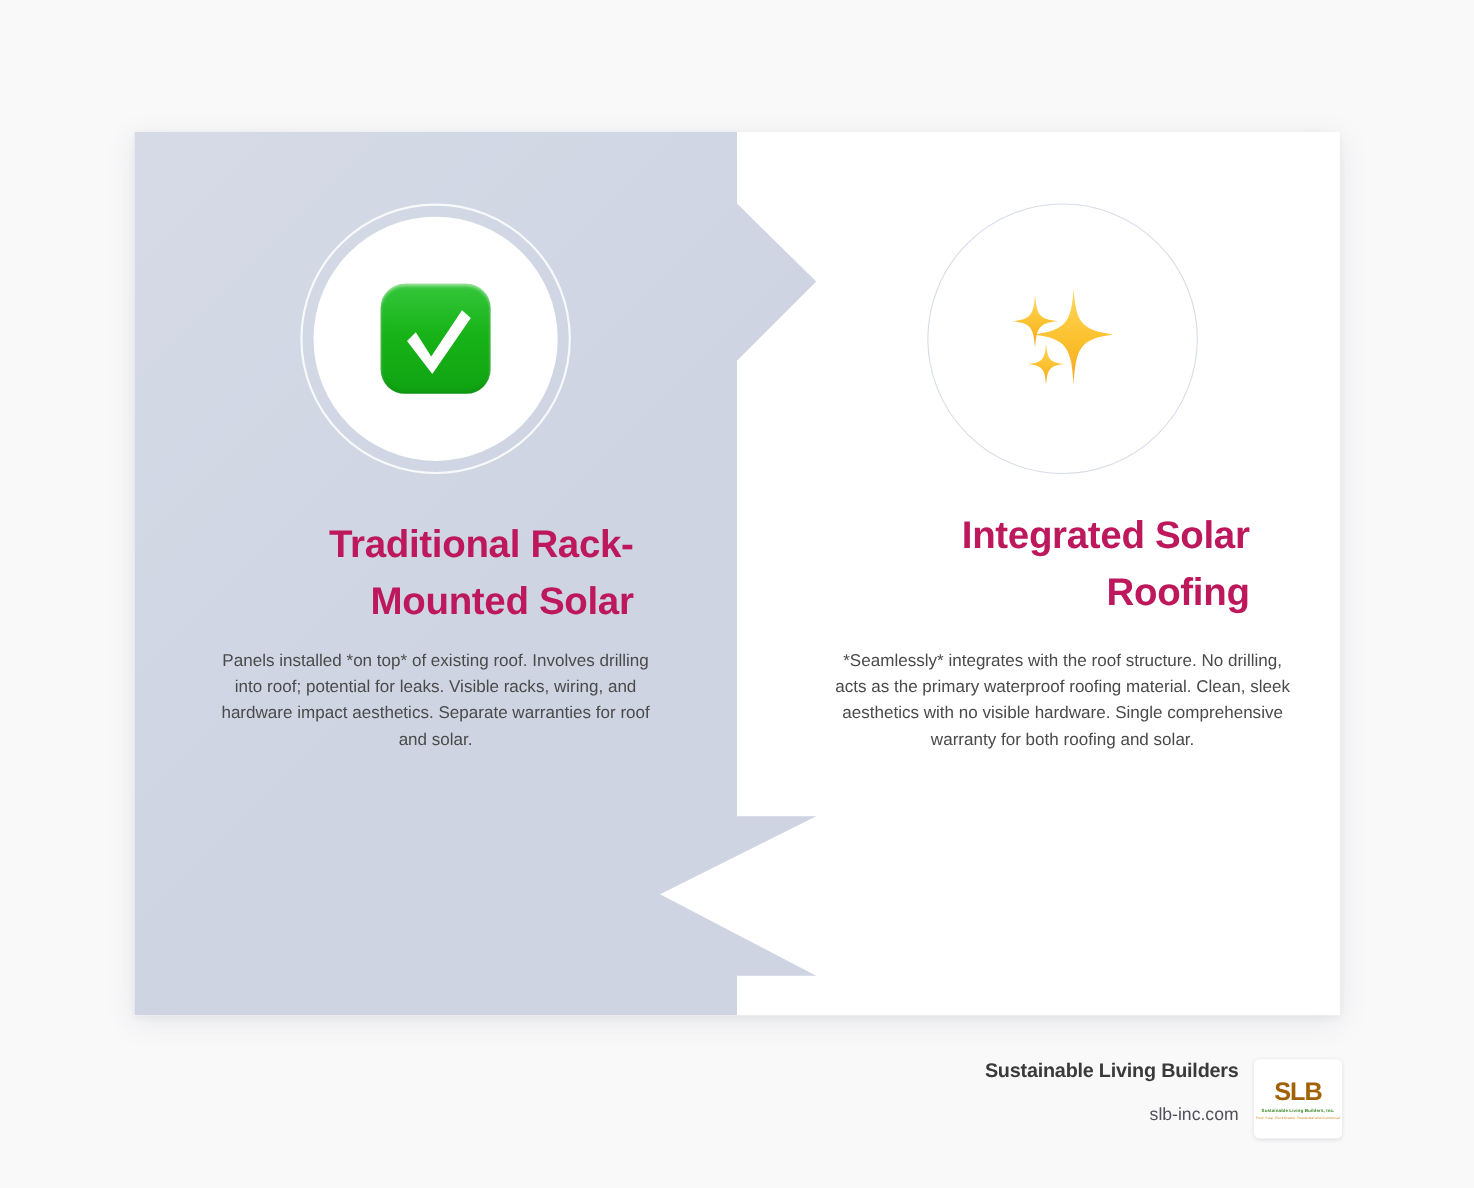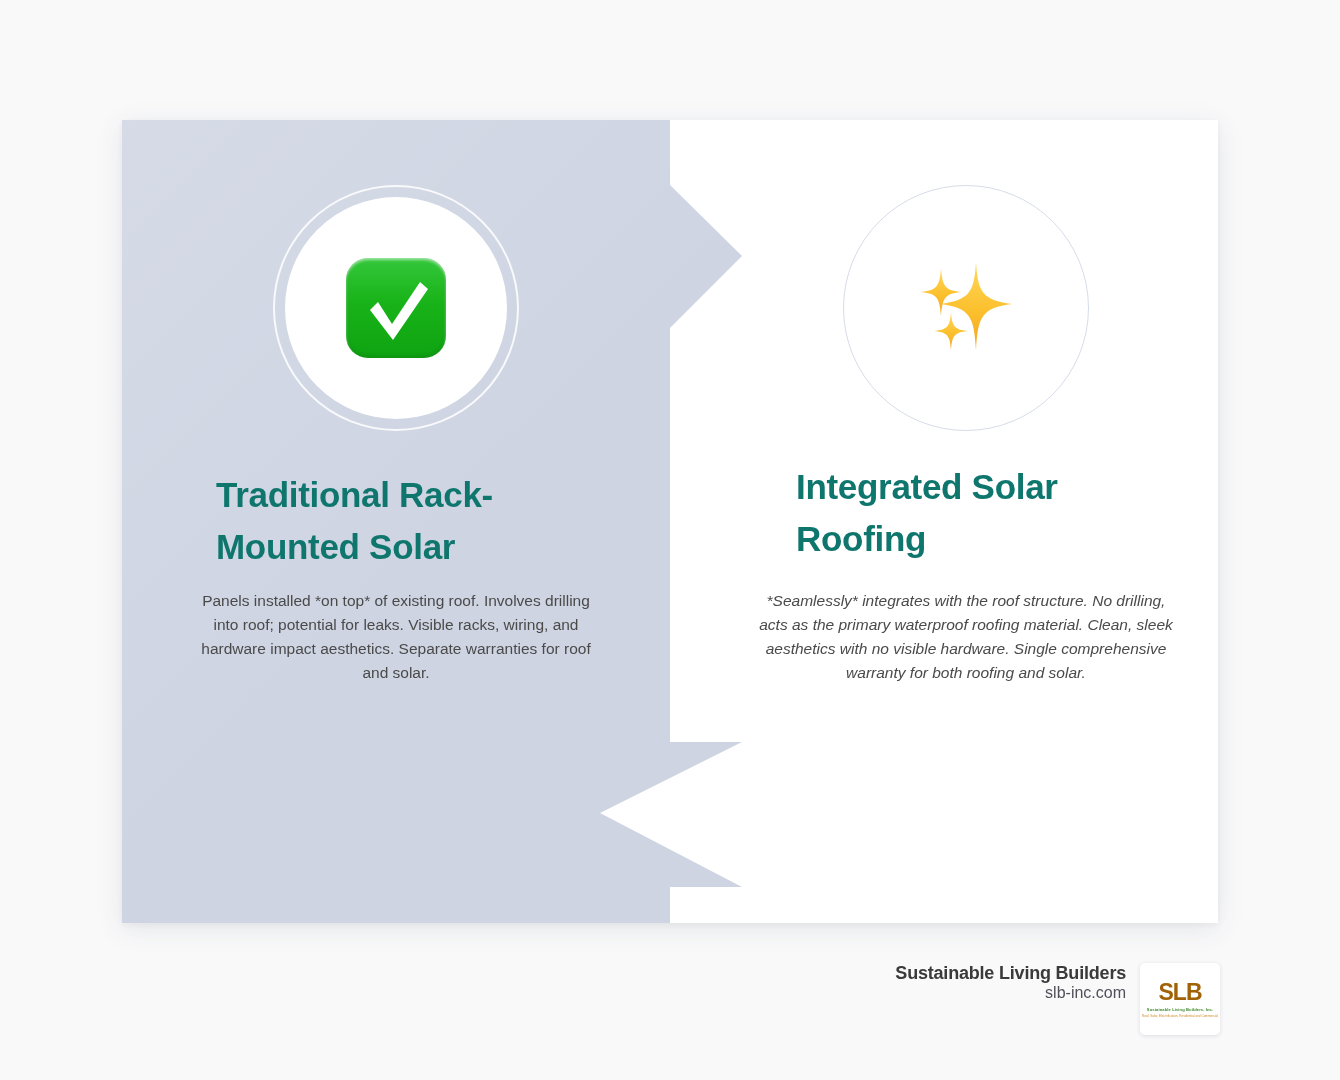--- a/index.html
+++ b/index.html
@@ -138,45 +138,44 @@
     border-radius: 22px;
     background: linear-gradient(180deg, #34c73b 0%, #18b318 45%, #0fa312 100%);
     box-shadow: inset 0 2px 3px rgba(255,255,255,0.55),
                 inset 0 -2px 4px rgba(0,0,0,0.12);
   }
 
   
   .headline {
     width: 360px;
     margin-top: 38px;
-    text-align: left;
+    text-align: right;
     font-size: 35px;
     font-weight: 700;
     line-height: 1.48;
     letter-spacing: -0.3px;
-    color: #0f766e;
+    color: #be185d;
     font-family: "Liberation Sans", sans-serif;
   }
   .col-right .headline {
     width: 340px;
     margin-top: 30px;
   }
 
   .body-text {
     width: 400px;
     margin-top: 16px;
     text-align: center;
     font-size: 15.5px;
     line-height: 1.56;
     color: #4a4a4a;
   }
   .col-right .body-text {
     width: 414px;
     margin-top: 24px;
-    font-style: italic;
   }
 
   
   .brand {
     position: absolute;
     right: 120px;
     top: 963px;
     display: flex;
     align-items: flex-start;
     gap: 14px;
@@ -184,21 +183,21 @@
   .brand-text { text-align: right; }
   .brand-name {
     font-size: 18px;
     font-weight: 700;
     color: #3a3a3a;
     letter-spacing: -0.2px;
   }
   .brand-url {
     font-size: 16px;
     color: #50505a;
-    margin-top: 0;
+    margin-top: 21px;
   }
   .brand-logo {
     width: 80px;
     height: 72px;
     background: #ffffff;
     border-radius: 5px;
     box-shadow: 0 1px 4px rgba(40,40,60,0.13);
     display: flex;
     flex-direction: column;
     align-items: center;

